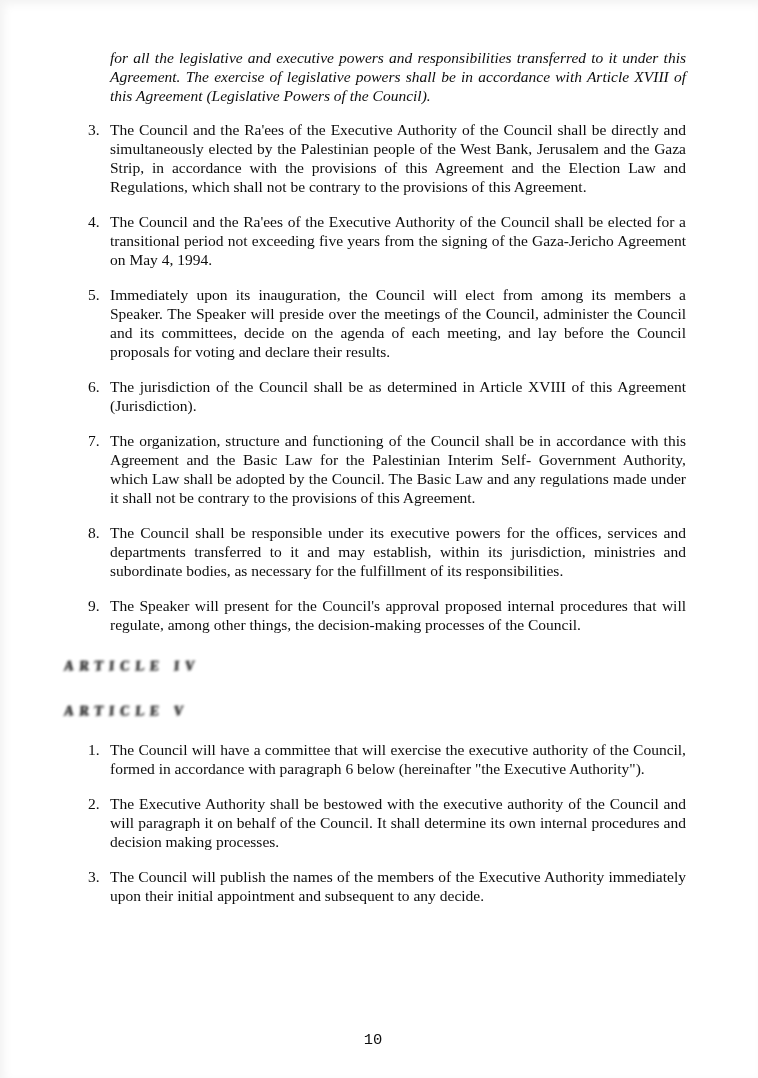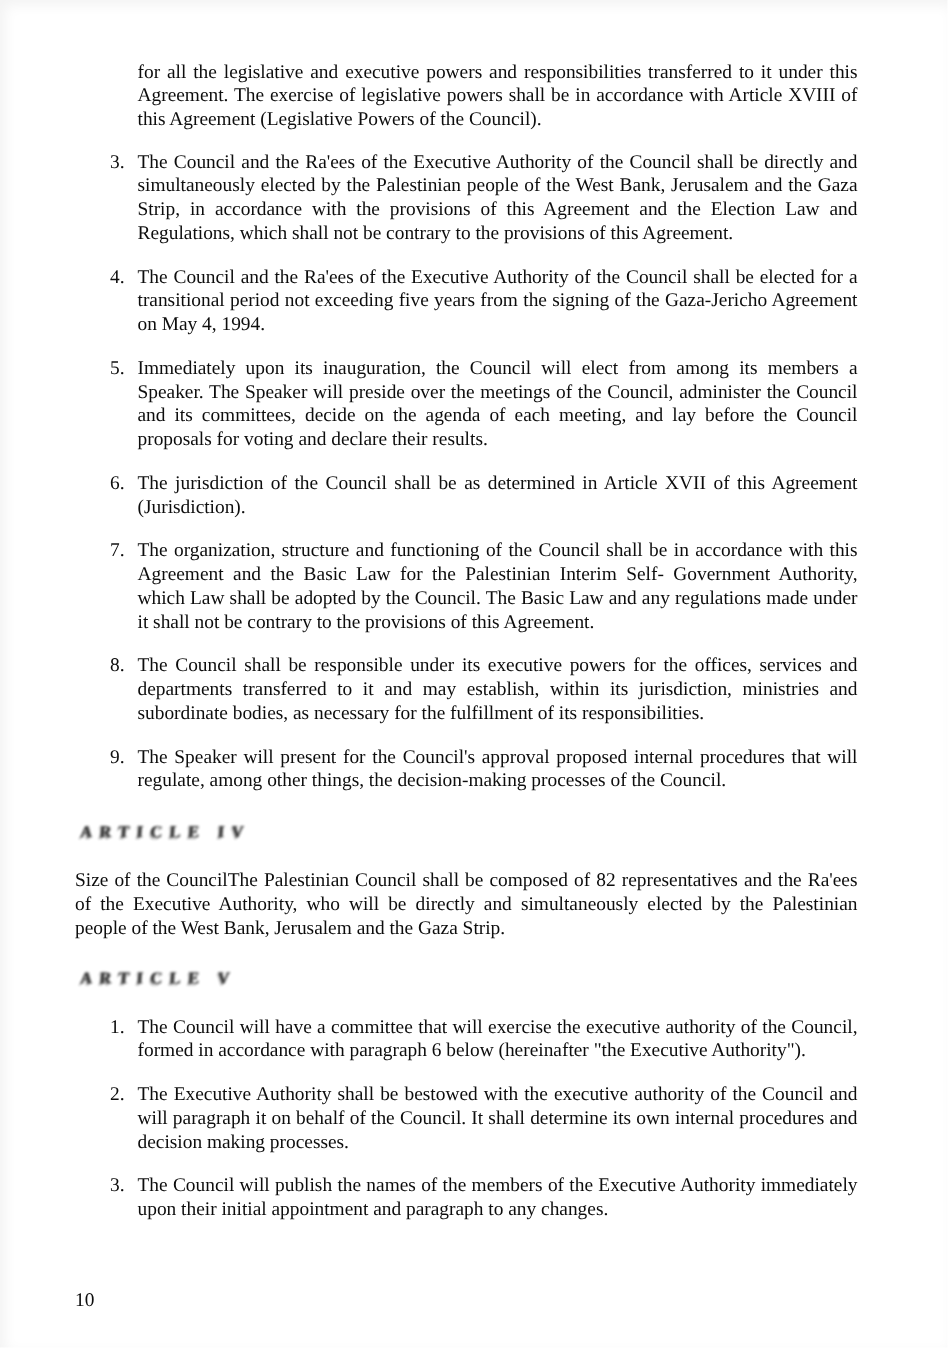--- a/index.html
+++ b/index.html
@@ -18,20 +18,21 @@
     font-size: 15.5px;
     line-height: 19px;
     color: #0d0d0d;
     padding: 48px 72px 20px 60px;
     display: flex;
     flex-direction: column;
   }
   .para {
     text-align: justify;
     margin: 0 0 15px 0;
+    font-style: italic;
   }
   .intro {
     margin-left: 50px;
   }
   .num-list {
     margin-left: 28px;
   }
   .list-item {
     display: flex;
     margin: 0 0 16px 0;
@@ -54,21 +55,23 @@
     transform: skewX(-4deg) scaleY(1.05);
     transform-origin: left center;
     text-shadow: 1px 0 0 rgba(30,30,30,0.7), -1px 1px 0 rgba(30,30,30,0.35);
     opacity: 0.88;
   }
   .subheading {
     margin: 4px 0 18px 0;
   }
   .page-number {
     margin-top: auto;
+    text-align: center;
     padding-bottom: 8px;
+    font-family: Liberation Mono, monospace;
   }
 </style>
 </head>
 <body>
 
 <div class="page">
 
   <p class="para intro">for all the legislative and executive powers and responsibilities transferred to it under this Agreement. The exercise of legislative powers shall be in accordance with Article XVIII of this Agreement (Legislative Powers of the Council).</p>
 
   <div class="num-list">
@@ -79,53 +82,52 @@
     <div class="list-item">
       <span class="num">4.</span>
       <span class="txt">The Council and the Ra'ees of the Executive Authority of the Council shall be elected for a transitional period not exceeding five years from the signing of the Gaza-Jericho Agreement on May 4, 1994.</span>
     </div>
     <div class="list-item">
       <span class="num">5.</span>
       <span class="txt">Immediately upon its inauguration, the Council will elect from among its members a Speaker. The Speaker will preside over the meetings of the Council, administer the Council and its committees, decide on the agenda of each meeting, and lay before the Council proposals for voting and declare their results.</span>
     </div>
     <div class="list-item">
       <span class="num">6.</span>
-      <span class="txt">The jurisdiction of the Council shall be as determined in Article XVII of this Agreement (Jurisdiction).</span>
+      <span class="txt">The jurisdiction of the Council shall be as determined in Article XVIII of this Agreement (Jurisdiction).</span>
     </div>
     <div class="list-item">
       <span class="num">7.</span>
       <span class="txt">The organization, structure and functioning of the Council shall be in accordance with this Agreement and the Basic Law for the Palestinian Interim Self- Government Authority, which Law shall be adopted by the Council. The Basic Law and any regulations made under it shall not be contrary to the provisions of this Agreement.</span>
     </div>
     <div class="list-item">
       <span class="num">8.</span>
       <span class="txt">The Council shall be responsible under its executive powers for the offices, services and departments transferred to it and may establish, within its jurisdiction, ministries and subordinate bodies, as necessary for the fulfillment of its responsibilities.</span>
     </div>
     <div class="list-item">
       <span class="num">9.</span>
       <span class="txt">The Speaker will present for the Council's approval proposed internal procedures that will regulate, among other things, the decision-making processes of the Council.</span>
     </div>
   </div>
 
   <div class="degraded-heading">ARTICLE IV</div>
 
-  <p class="para">Size of the CouncilThe Palestinian Council shall be composed of 82 representatives and the Ra'ees of the Executive Authority, who will be directly and simultaneously elected by the Palestinian people of the West Bank, Jerusalem and the Gaza Strip.</p>
 
   <div class="degraded-heading">ARTICLE V</div>
 
 
   <div class="num-list">
     <div class="list-item">
       <span class="num">1.</span>
       <span class="txt">The Council will have a committee that will exercise the executive authority of the Council, formed in accordance with paragraph 6 below (hereinafter "the Executive Authority").</span>
     </div>
     <div class="list-item">
       <span class="num">2.</span>
       <span class="txt">The Executive Authority shall be bestowed with the executive authority of the Council and will paragraph it on behalf of the Council. It shall determine its own internal procedures and decision making processes.</span>
     </div>
     <div class="list-item">
       <span class="num">3.</span>
-      <span class="txt">The Council will publish the names of the members of the Executive Authority immediately upon their initial appointment and paragraph to any changes.</span>
+      <span class="txt">The Council will publish the names of the members of the Executive Authority immediately upon their initial appointment and subsequent to any decide.</span>
     </div>
   </div>
 
   <div class="page-number">10</div>
 
 </div>
 
 </body></html>

